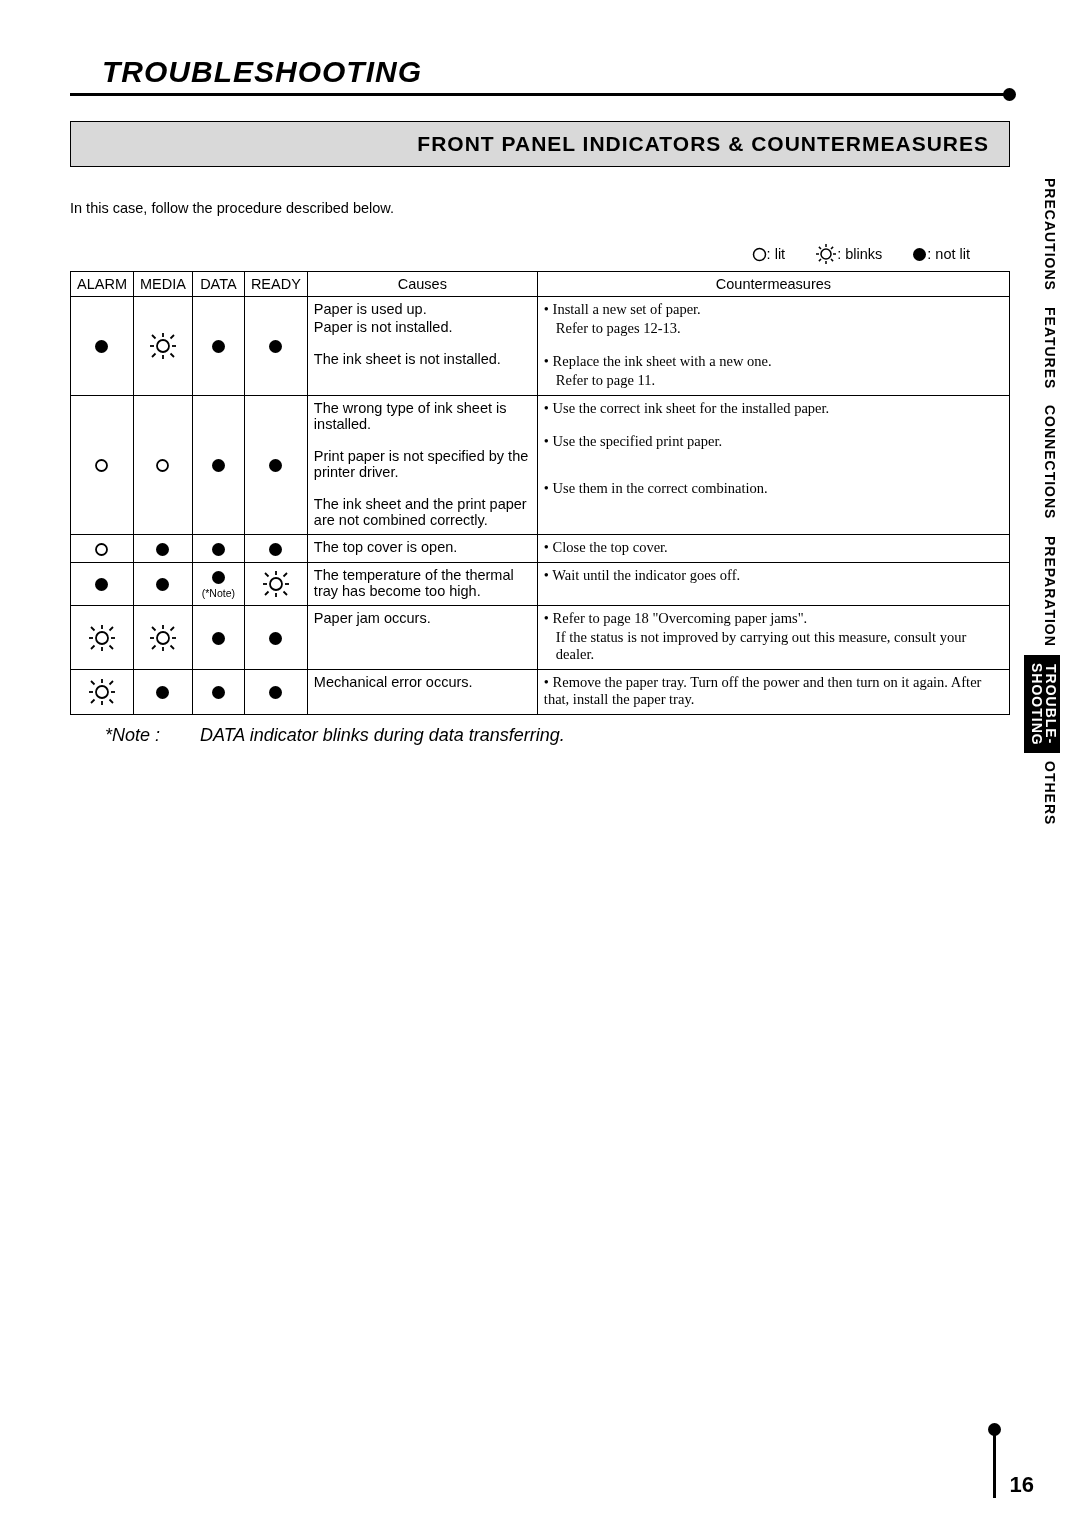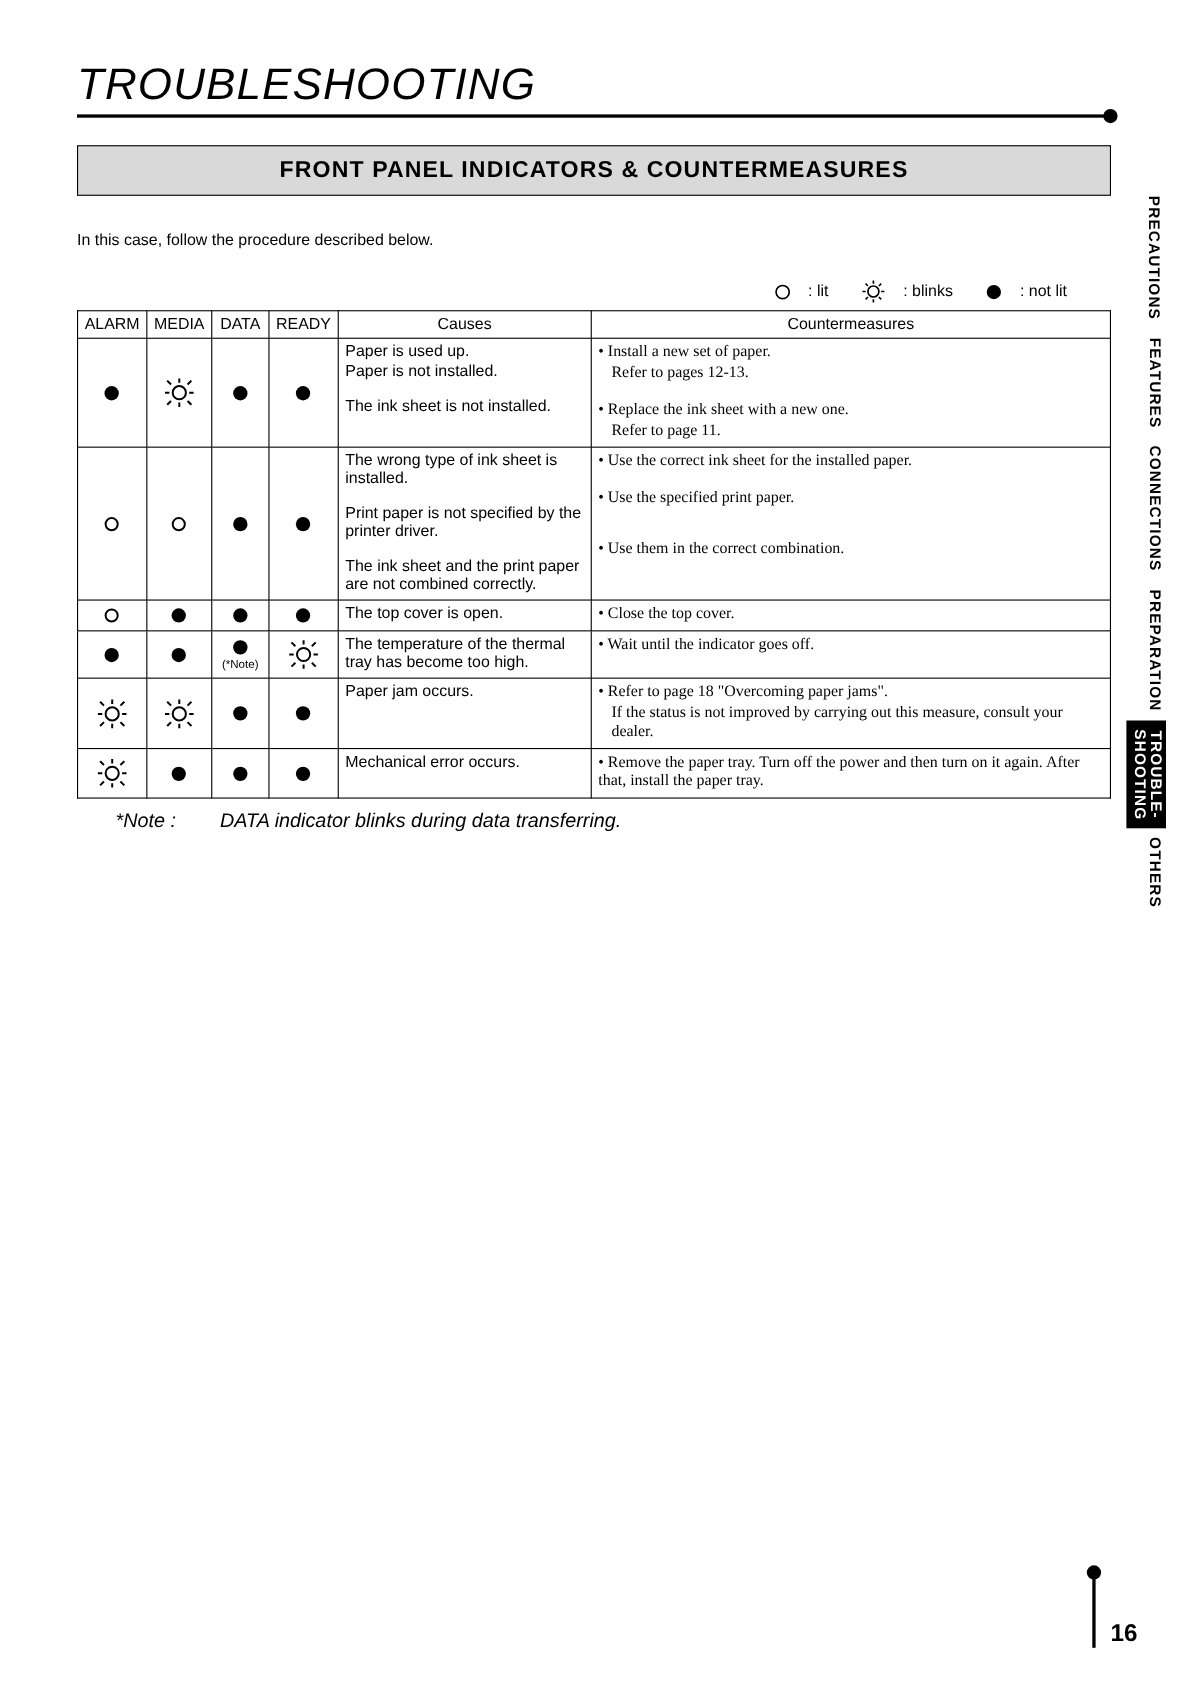--- a/index.html
+++ b/index.html
@@ -5,25 +5,26 @@
   * { box-sizing: border-box; margin: 0; padding: 0; }
   body {
     font-family: Arial, Helvetica, sans-serif;
     background: #fff;
     width: 1080px;
     height: 1528px;
     position: relative;
     padding: 55px 70px 40px 70px;
   }
   .page-title {
-    font-size: 40px;
-    font-weight: normal;
+    font-size: 30px;
+    font-weight: bold;
     font-style: italic;
     letter-spacing: 1px;
     margin-bottom: 4px;
+    margin-left: 32px;
   }
   .title-rule {
     position: relative;
     height: 3px;
     background: #000;
     margin-bottom: 25px;
   }
   .title-rule::after {
     content: "";
     position: absolute;
@@ -31,41 +32,41 @@
     top: -5px;
     width: 13px;
     height: 13px;
     background: #000;
     border-radius: 50%;
   }
   .section-heading-box {
     border: 1px solid #000;
     background: #d9d9d9;
     padding: 10px 20px;
-    text-align: center;
+    text-align: right;
     font-size: 21px;
     font-weight: bold;
     letter-spacing: 1px;
     margin-bottom: 12px;
   }
   .intro {
     font-size: 14.5px;
     line-height: 1.35;
     margin-bottom: 25px;
   }
   .legend-row {
     display: flex;
     justify-content: flex-end;
     gap: 30px;
     font-size: 14.5px;
     margin-bottom: 6px;
     padding-right: 40px;
     align-items: center;
   }
-  .legend-item { display: inline-flex; align-items: center; gap: 16px; }
+  .legend-item { display: inline-flex; align-items: center; gap: 0; }
   table.ind {
     width: 100%;
     border-collapse: collapse;
     font-size: 14.5px;
     border-radius: 14px;
   }
   table.ind th, table.ind td {
     border: 1px solid #000;
     padding: 4px 6px;
     vertical-align: top;

